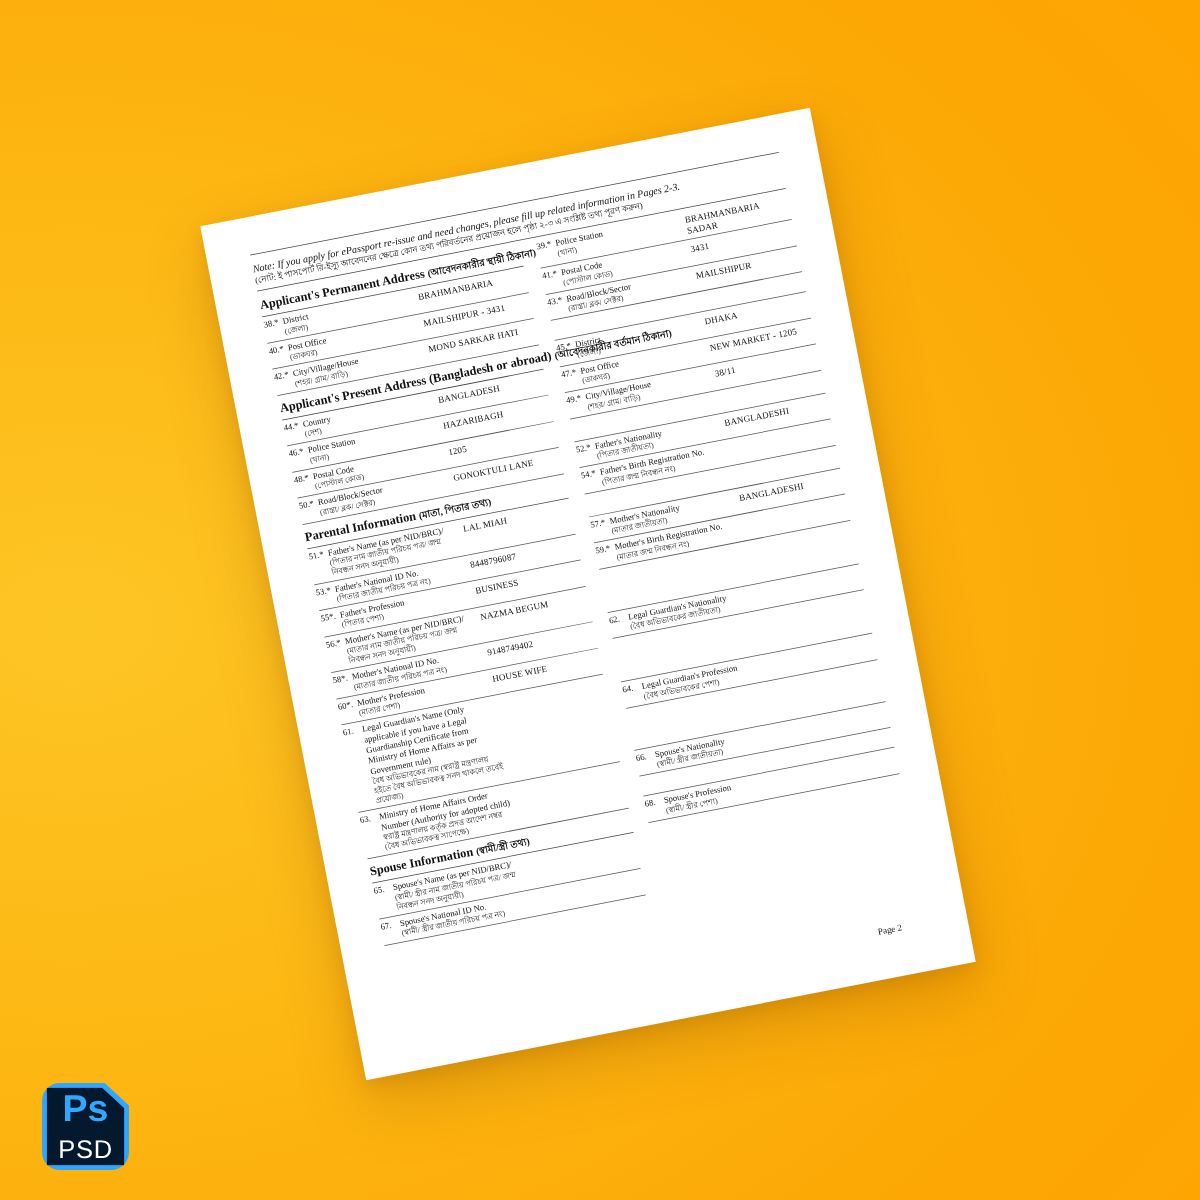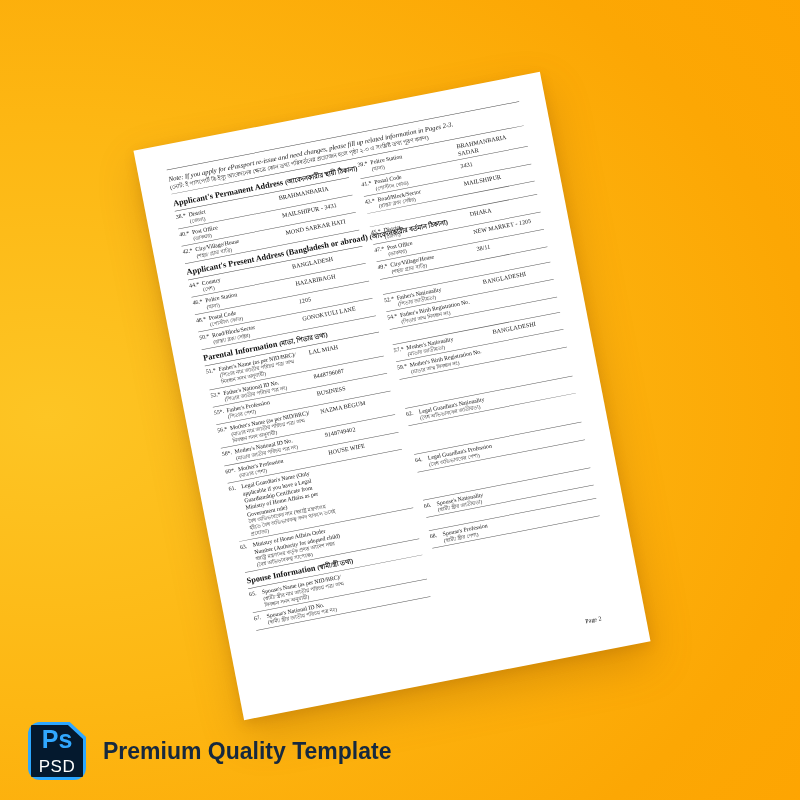--- a/index.html
+++ b/index.html
@@ -394,15 +394,14 @@
 
 <div class="branding">
   <div class="ps-badge">
     <div class="ps-outer"></div>
     <div class="ps-inner">
       <span class="ps-ps">Ps</span>
       <span class="ps-psd">PSD</span>
     </div>
   </div>
   <div class="brand-text">
-    <div>Premium Quality Template</div>
   </div>
 </div>
 
 </body></html>

